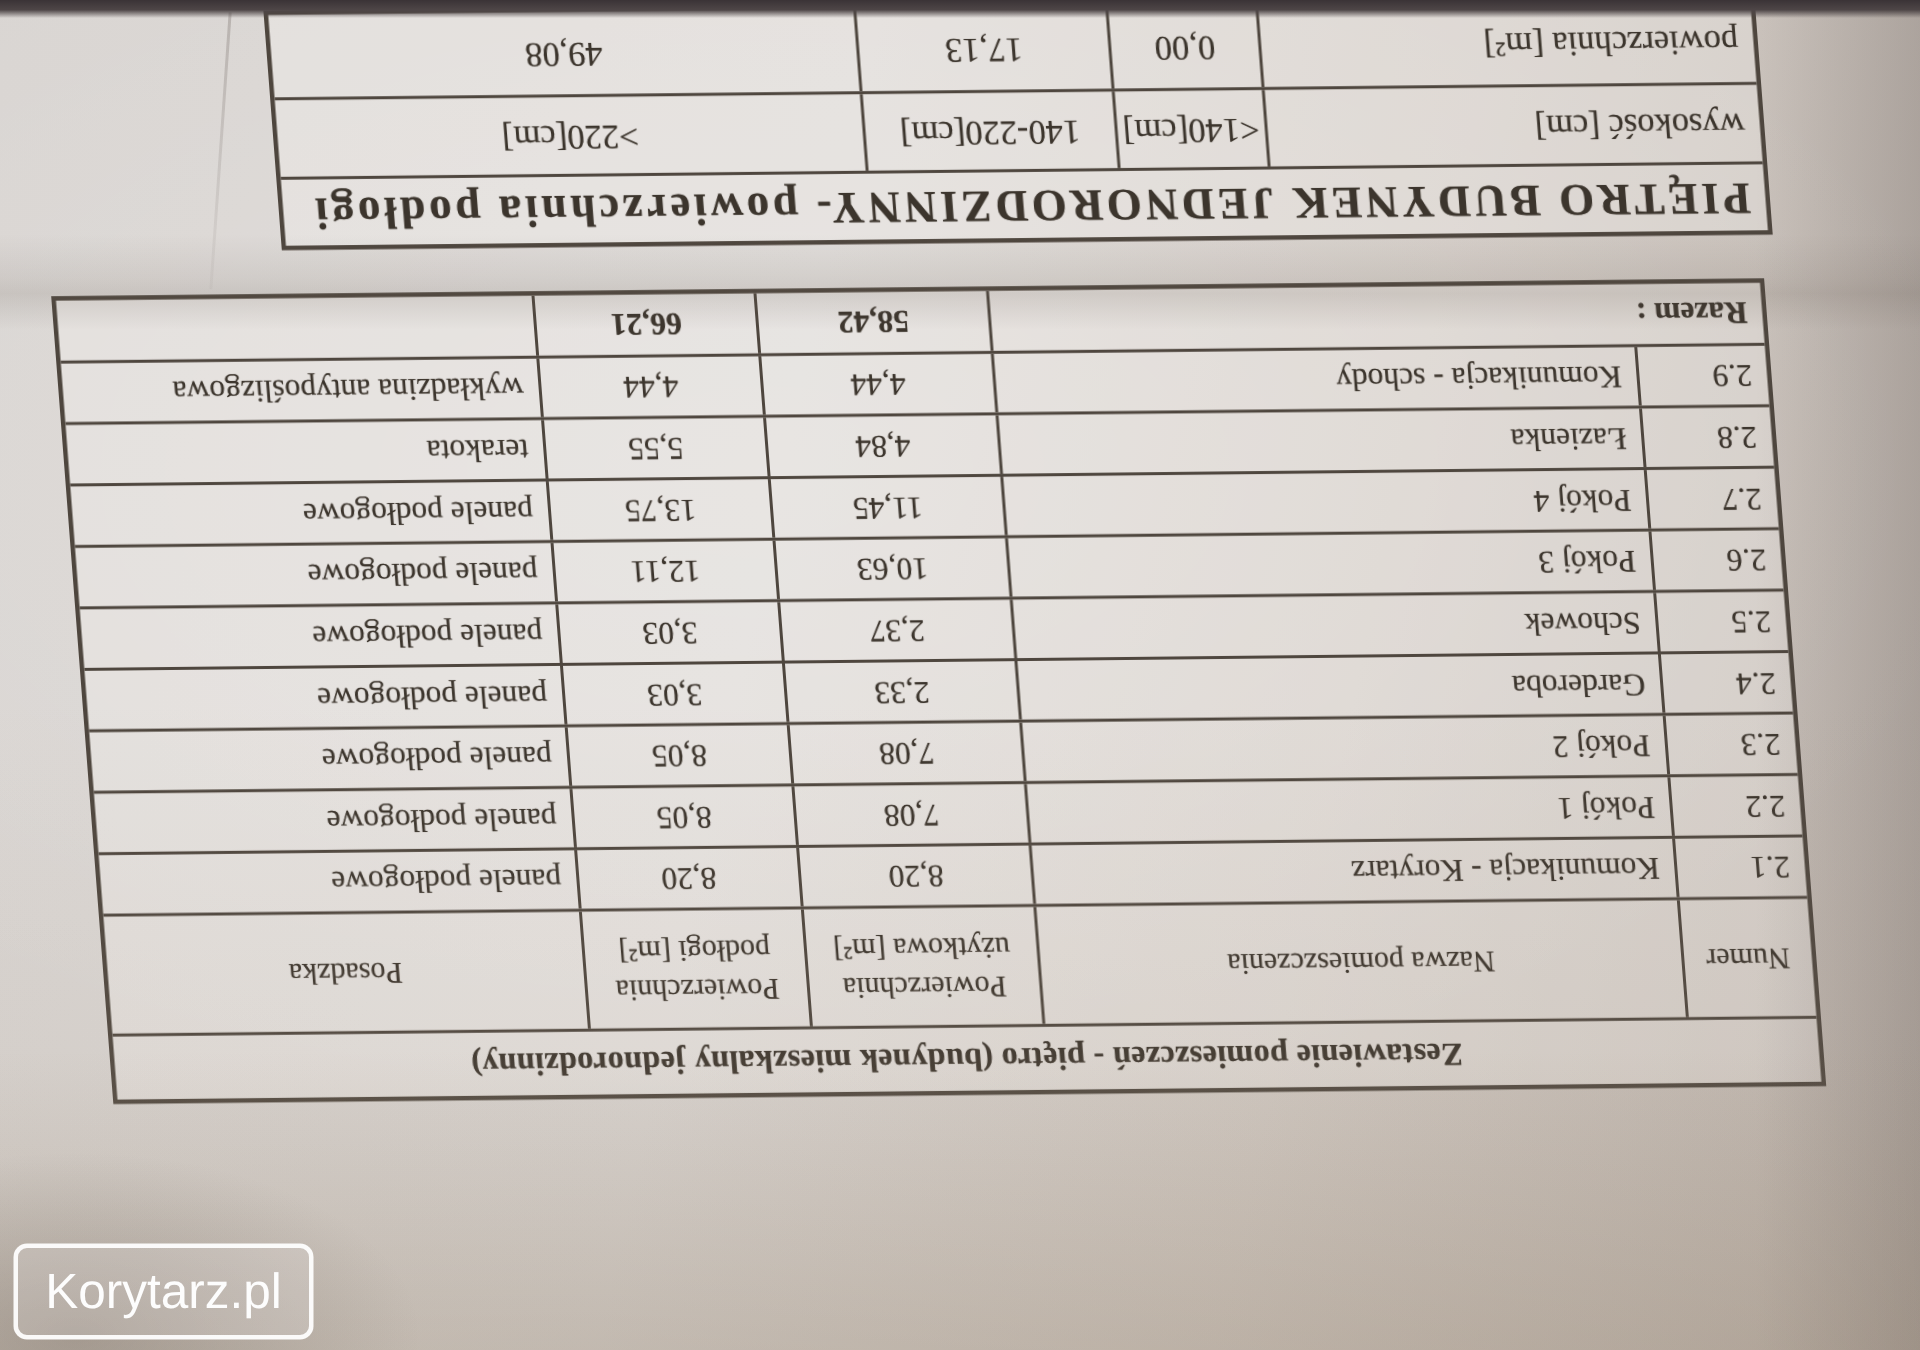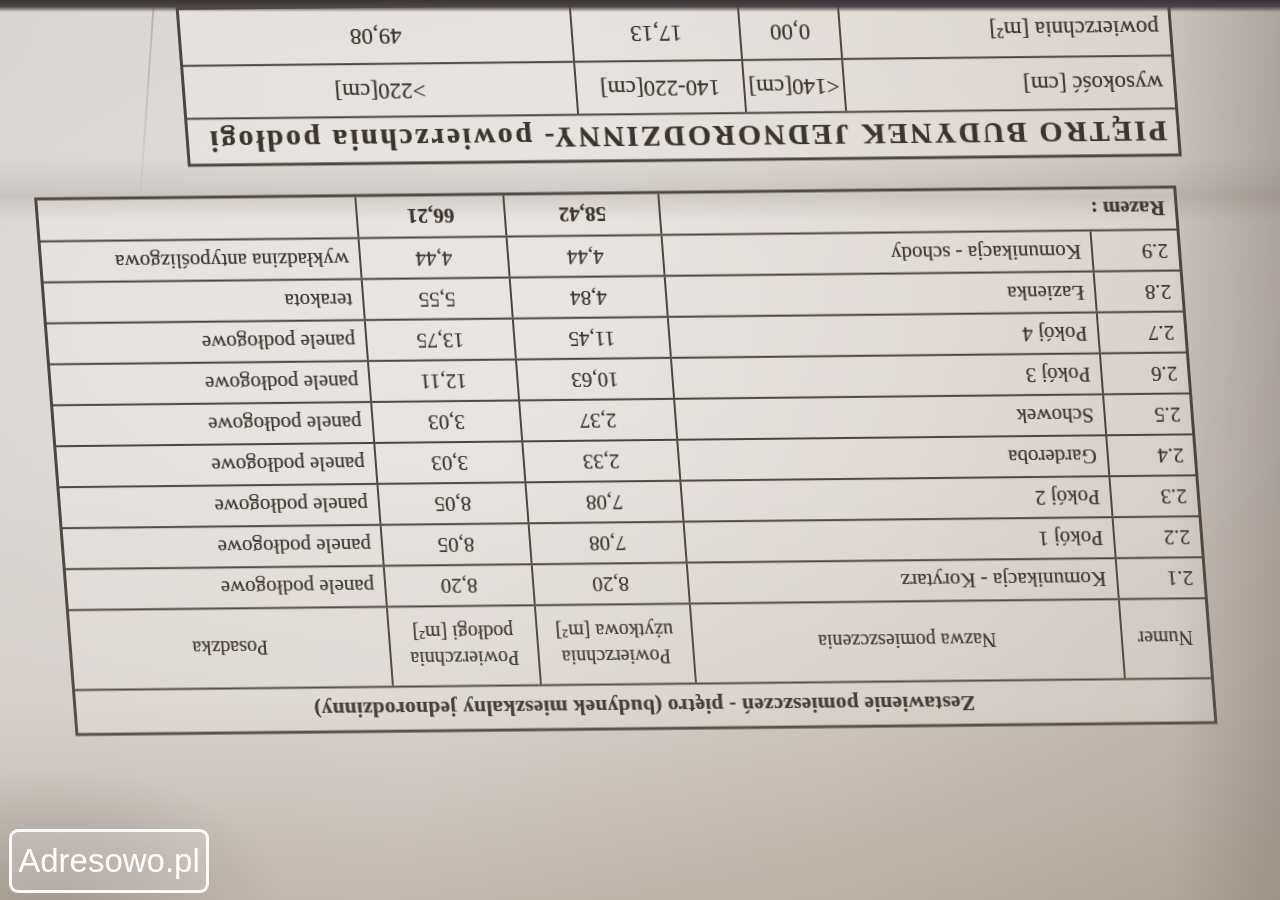--- a/index.html
+++ b/index.html
@@ -214,15 +214,15 @@
 
   <div class="shade warm-lower"></div>
   <div class="shade mid-band"></div>
   <div class="shade right-shade"></div>
   <div class="shade bottom-shade"></div>
   <div class="shade corner-shade"></div>
   <div class="fold-line"></div>
   <div class="top-strip"></div>
 
   <div class="watermark">
-    <span>Adresowo.pl</span>
+    <span>Korytarz.pl</span>
   </div>
 </div>
 
 </body></html>

